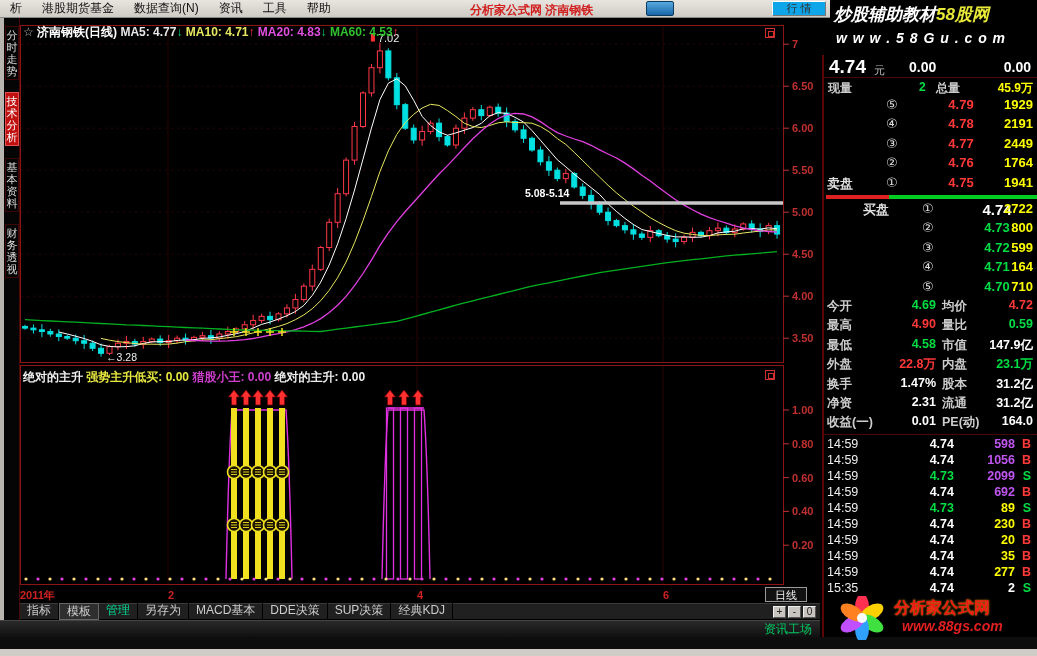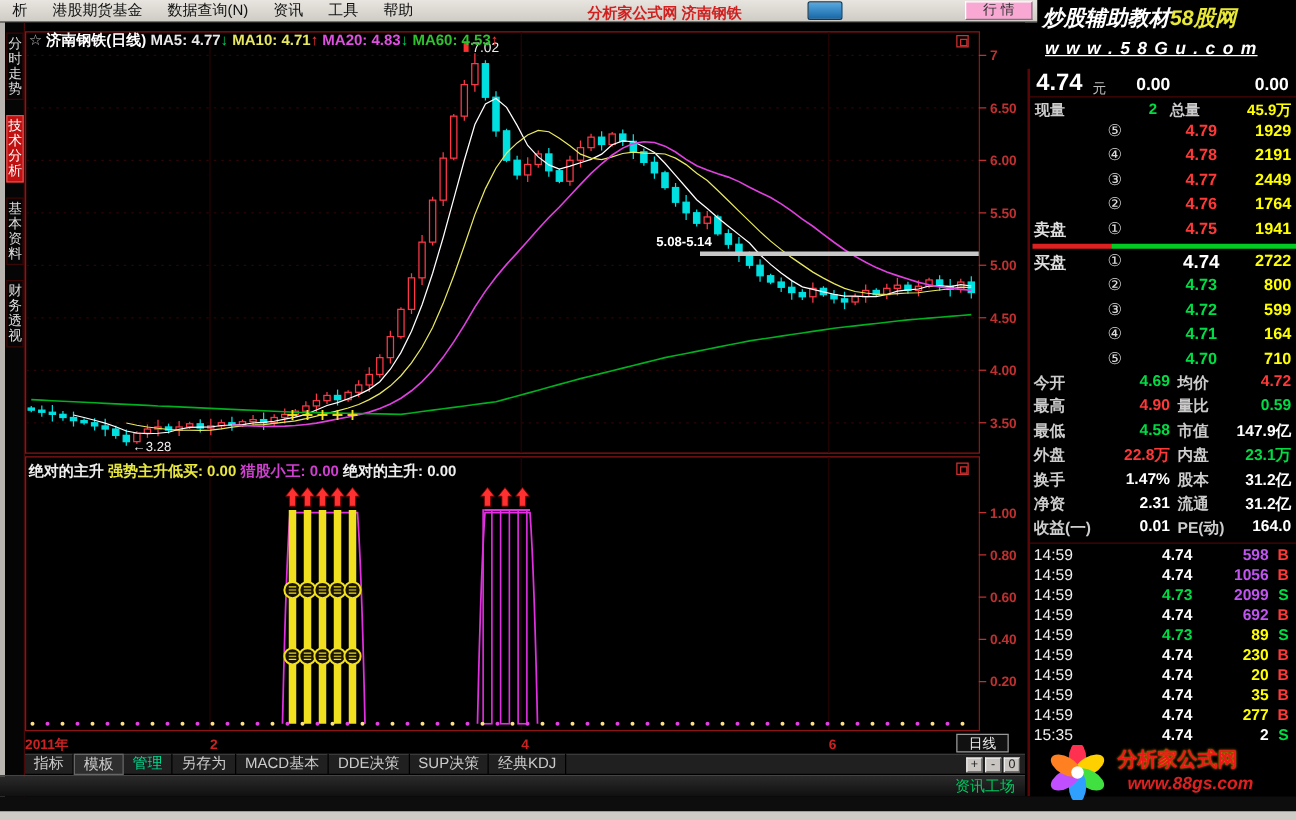--- a/index.html
+++ b/index.html
@@ -10,28 +10,28 @@
 
   
   #menubar { left:0; top:0; width:830px; height:18px;
     background:linear-gradient(#e8e5e0,#cfccc5); color:#111; font-size:12px;
     display:flex; align-items:center; border-bottom:1px solid #888; }
   .menu-item { padding:0 10px; white-space:nowrap; }
   #menu-center { position:absolute; left:470px; top:2px; color:#d02020; font-size:12px; font-weight:bold; }
   #toolbar-icon { position:absolute; left:646px; top:1px; width:28px; height:15px;
     background:linear-gradient(#58a8e0,#1868a8); border:1px solid #0a3a60; border-radius:2px; }
   #quote-btn { position:absolute; left:772px; top:1px; width:54px; height:15px;
-    background:#f9a8d4; border:1px solid; border-color:#fff #777 #777 #fff;
+    background:#0ea5e9; border:1px solid; border-color:#fff #777 #777 #fff;
     font-size:11px; color:#333; text-align:center; line-height:13px; }
 
   
   #banner { left:830px; top:0; width:207px; height:55px; background:#000; color:#fff; }
   #banner .l1 { margin:3px 0 0 4px; font-size:17px; font-weight:bold; font-style:italic; white-space:nowrap; }
   #banner .l1 .yel { color:#e8e838; }
-  #banner .l2 { margin:4px 0 0 6px; font-size:14px; font-weight:bold; font-style:italic; letter-spacing:1px; white-space:nowrap;text-decoration:underline; }
+  #banner .l2 { margin:4px 0 0 6px; font-size:14px; font-weight:bold; font-style:italic; letter-spacing:1px; white-space:nowrap; }
 
   
   #sidebar { left:0; top:18px; width:20px; height:620px; background:#050505; border-right:1px solid #4a0808; }
   #sidebar .edge { position:absolute; left:0; top:0; width:4px; height:620px; background:#b8b5b0; }
   .side-tab { position:absolute; left:5px; width:14px; font-size:11px; line-height:12px;
     color:#ddd; text-align:center; word-break:break-all; padding:2px 0; border:1px solid #3a0606; }
   .side-tab.active { background:#c01010; color:#fff; border-color:#e05050; }
 
   
   #chart-wrap { left:20px; top:18px; width:800px; height:465px; background:#000; }
@@ -74,21 +74,21 @@
   .q-price-row { position:absolute; left:0; top:1px; width:100%; height:22px; border-bottom:1px solid #4a0606;
     color:#fff; font-weight:bold; }
   .q-price-row .big { position:absolute; left:5px; top:0; font-size:19px; }
   .q-price-row .unit { position:absolute; left:50px; top:7px; font-size:11px; color:#bbb; font-weight:normal; }
   .q-price-row .chg { position:absolute; left:85px; top:3px; font-size:14px; }
   .q-price-row .chgp { position:absolute; right:6px; top:3px; font-size:14px; }
   .q-vol-row { position:absolute; left:0; top:25px; width:100%; height:16px; font-size:12px; font-weight:bold; color:#ccc; }
   .q-vol-row .lb1{position:absolute;left:4px;} .q-vol-row .v1{position:absolute;left:95px;color:#00dd44;}
   .q-vol-row .lb2{position:absolute;left:112px;} .q-vol-row .v2{position:absolute;right:4px;color:#ffff00;}
   #asks{ position:absolute; left:0; top:42px; width:100%; }
-  #bids{ position:absolute; left:0; top:146px; width:100%; }
+  #bids{ position:absolute; left:0; top:146px; width:100%;padding-left:36px; }
   .book-row { position:relative; height:19.4px; font-size:13px; font-weight:bold; }
   .book-row .side-lb { position:absolute; left:3px; color:#ddd; }
   .book-row .circ { position:absolute; left:62px; color:#ddd; font-weight:normal; }
   .book-row .bp { position:absolute; left:108px; width:58px; text-align:center; }
   .book-row .bv { position:absolute; right:4px; color:#ffff00; }
   .bp.c-r{color:#ff3838} .bp.c-g{color:#00dd44} .bp.c-w{color:#fff;font-size:15px}
   #vol-bar { position:absolute; left:2px; top:140px; width:211px; height:4px; display:flex; }
   #vol-bar .red { width:30%; background:#dd2020; } #vol-bar .grn { flex:1; background:#00cc22; }
   #stats { position:absolute; left:0; top:243px; width:100%; }
   .stat-row { position:relative; height:19.4px; font-size:12.5px; font-weight:bold; color:#ccc; }

